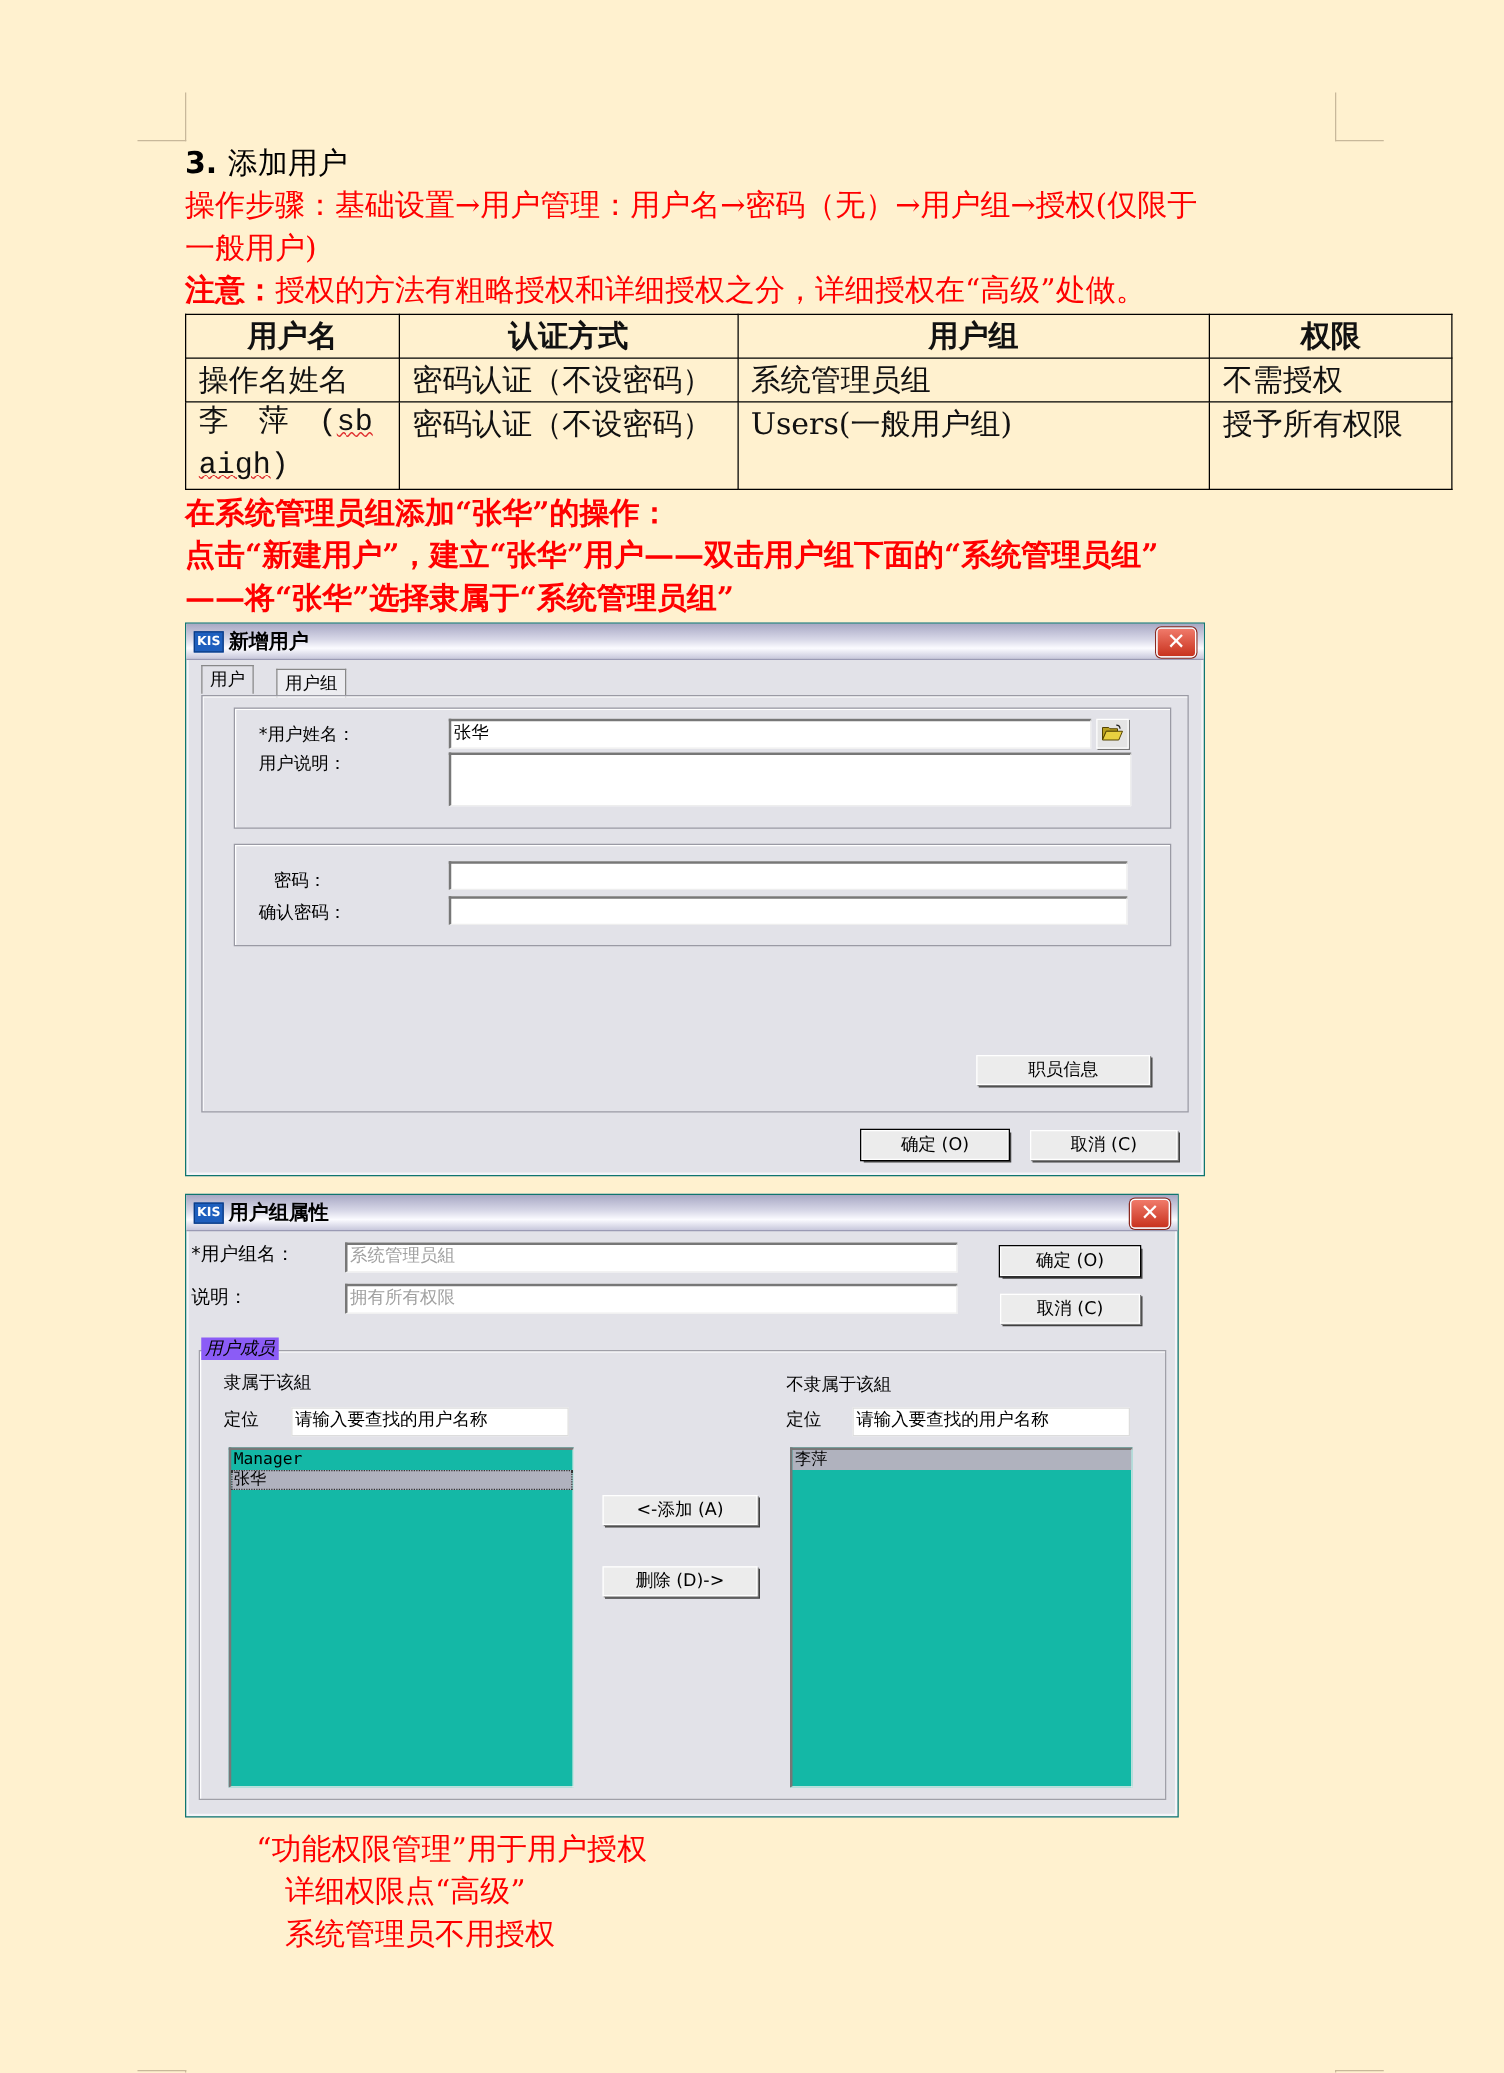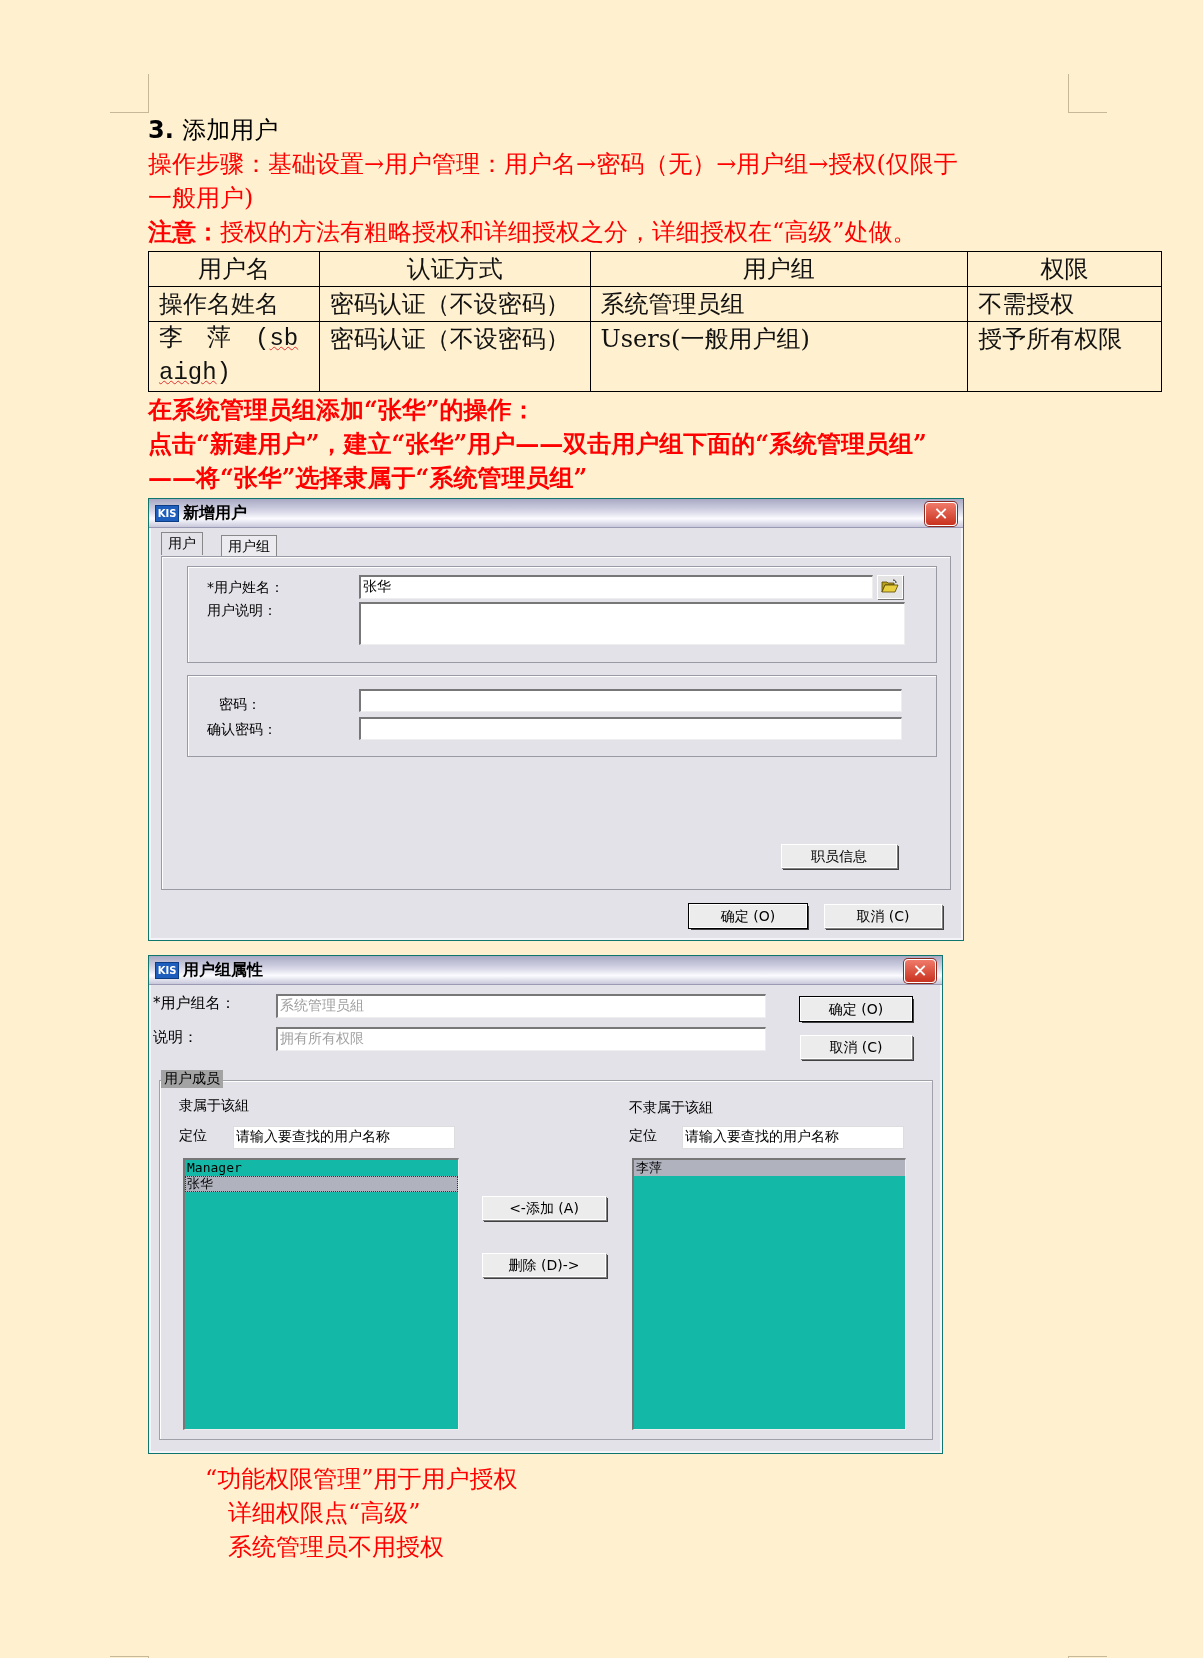--- a/index.html
+++ b/index.html
@@ -5,21 +5,21 @@
   html,body{margin:0;padding:0;}
   body{width:1203px;height:1658px;background:#fff1cf;position:relative;overflow:hidden;
        font-family:"DejaVu Serif","Liberation Serif",serif;}
   .corner{position:absolute;border-color:#c8b89a;border-style:solid;border-width:0;}
   .red{color:#ff0000;}
   .doc-line{position:absolute;left:148px;font-size:24px;line-height:34px;white-space:nowrap;}
   .h3{font-family:"DejaVu Sans","Liberation Sans",sans-serif;font-weight:bold;color:#000;font-size:24px;}
   .bold{font-weight:bold;}
   table.doc{position:absolute;left:148px;top:251px;width:1014px;border-collapse:collapse;font-size:24px;}
   table.doc td,table.doc th{border:1.5px solid #000;padding:0 10px;vertical-align:top;line-height:34px;font-weight:normal;color:#111;}
-  table.doc th{font-weight:normal;}
+  table.doc th{font-weight:bold;}
   .squig{text-decoration:underline wavy #e03030;text-decoration-thickness:1px;}
 
   
   .dlg{position:absolute;background:#e2e2e8;border:1px solid #0f766e;box-shadow:inset 0 0 0 2px #f4f4f8;
        font-family:"DejaVu Sans","Liberation Sans",sans-serif;font-size:14px;color:#000;}
   .titlebar{position:absolute;left:0;right:0;top:0;height:28px;
        background:linear-gradient(#a8a8c4 0%,#d8d8e8 45%,#fbfbff 70%,#c8c8dc 100%);border-bottom:1px solid #9a9ab4;}
   .kis{position:absolute;left:6px;top:6px;width:22px;height:15px;background:#1e5fbe;color:#fff;
        font-size:10px;line-height:15px;text-align:center;border:1px solid #0c3c84;font-weight:bold;}
   .title{position:absolute;left:34px;top:4px;font-weight:bold;font-size:16px;}
@@ -35,21 +35,21 @@
   .lbl{position:absolute;font-size:14px;white-space:nowrap;}
   .btn{position:absolute;background:#ececec;border:1px solid #fff;box-shadow:1px 1px 0 #808080,2px 2px 0 #404040;
        font-size:14px;text-align:center;box-sizing:border-box;line-height:22px;}
   .btn.def{outline:1px solid #000;}
   .listbox{position:absolute;background:#14b8a6;border-top:2px solid #777;border-left:2px solid #777;
        border-right:1px solid #eee;border-bottom:1px solid #eee;box-sizing:border-box;font-size:14px;}
   .li{height:16px;line-height:16px;padding-left:2px;font-family:"DejaVu Sans Mono","Liberation Mono",monospace;font-size:13px;}
   .li.sel{background:#b0b2be;}
   .li.sel.focus{outline:1px dotted #333;outline-offset:-1px;}
   .fieldset{position:absolute;border:1px solid #a0a0a8;box-shadow:inset 1px 1px 0 #fff;}
-  .legend{position:absolute;background:#a3a3a3;padding:0 3px;font-size:14px;}
+  .legend{position:absolute;background:#8b5cf6;padding:0 3px;font-size:14px;font-style:italic;}
   .folder{position:absolute;width:24px;height:22px;background:#e4e4e4;border:1px solid #fff;box-shadow:1px 1px 0 #777;}
   .folder svg{display:block;margin:3px auto 0;}
 </style>
 </head>
 <body>
 
 <div class="corner" style="left:110px;top:74px;width:38px;height:38px;border-right-width:1px;border-bottom-width:1px;"></div>
 <div class="corner" style="left:1068px;top:74px;width:38px;height:38px;border-left-width:1px;border-bottom-width:1px;"></div>
 <div class="corner" style="left:110px;top:1656px;width:38px;height:2px;border-top-width:1px;border-right-width:1px;"></div>
 <div class="corner" style="left:1068px;top:1656px;width:38px;height:2px;border-top-width:1px;border-left-width:1px;"></div>
@@ -121,21 +121,21 @@
   </div>
   <div class="lbl" style="left:58px;top:103px;">用户说明：</div>
   <div class="field" style="left:210px;top:103px;width:546px;height:43px;"></div>
 
   <div class="panel" style="left:38px;top:176px;width:748px;height:80px;"></div>
   <div class="lbl" style="left:70px;top:197px;">密码：</div>
   <div class="field" style="left:210px;top:190px;width:543px;height:23px;"></div>
   <div class="lbl" style="left:58px;top:222px;">确认密码：</div>
   <div class="field" style="left:210px;top:218px;width:543px;height:23px;"></div>
 
-  <div class="btn" style="left:632px;top:345px;width:116px;height:24px;">职员信息</div>
+  <div class="btn" style="left:632px;top:345px;width:139px;height:24px;">职员信息</div>
   <div class="btn def" style="left:540px;top:405px;width:118px;height:24px;">确定 (O)</div>
   <div class="btn" style="left:675px;top:405px;width:118px;height:24px;">取消 (C)</div>
 </div>
 
 <div class="dlg" style="left:148px;top:955px;width:793px;height:497px;">
   <div class="titlebar">
     <div class="kis">KIS</div>
     <div class="title">用户组属性</div>
     <div class="close" style="right:6px;">✕</div>
   </div>

